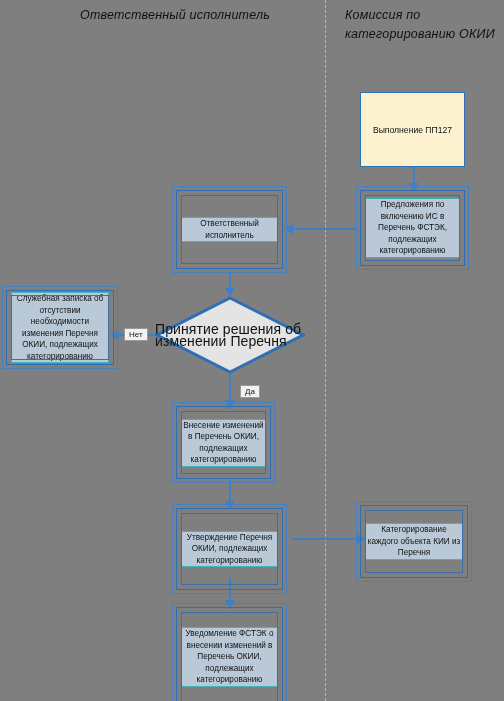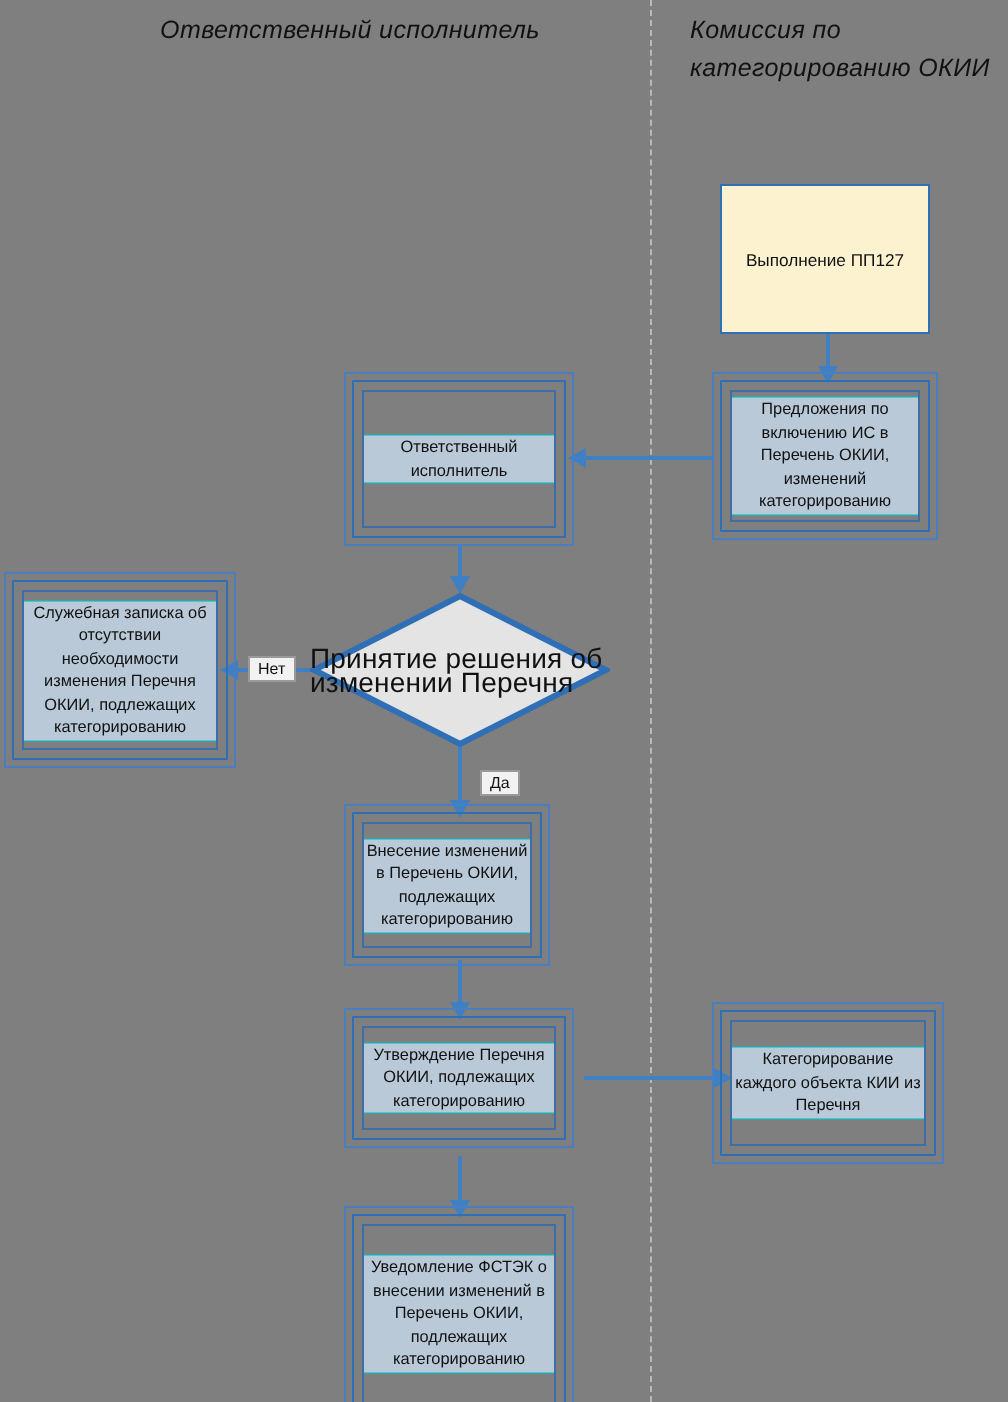--- a/index.html
+++ b/index.html
@@ -180,43 +180,43 @@
 <div class="arrow arrow-down" style="left:225px; top:600px;"></div>
 
 <div class="branch-label" style="left:124px; top:328px;">Нет</div>
 <div class="branch-label" style="left:220px; top:385px;margin-left:20px;">Да</div>
 
 <div class="node rect-plain" style="left:360px; top:92px; width:105px; height:75px; font-size:8.6px; line-height:14px;">
   <span class="node-text">Выполнение ПП127</span>
 </div>
 
 <div class="node rect-selected" style="left:360px; top:190px; width:105px; height:76px;">
-  <span class="node-text hl">Предложения по включению ИС в Перечень ОКИИ, изменений категорированию</span>
+  <span class="node-text hl">Предложения по включению ИС в Перечень ФСТЭК, подлежащих категорированию</span>
 </div>
 
 <div class="node rect-selected" style="left:176px; top:190px; width:107px; height:79px;">
   <span class="node-text hl">Ответственный исполнитель</span>
 </div>
 
 <div class="diamond-wrap" style="left:155px; top:296px; width:150px; height:78px;">
   <svg class="diamond-shape" viewBox="0 0 150 78" preserveAspectRatio="none">
     <polygon points="75,2 148,39 75,76 2,39" fill="#e4e4e4" stroke="#2f6fb5" stroke-width="3"></polygon>
   </svg>
   <div class="diamond-label">Принятие решения об изменении Перечня</div>
 </div>
 
-<div class="node rect-selected" style="left:6px; top:290px; width:108px; height:90px;text-align:center;">
+<div class="node rect-selected" style="left:6px; top:290px; width:108px; height:75px;text-align:center;">
   <span class="node-text hl">Служебная записка об отсутствии необходимости изменения Перечня ОКИИ, подлежащих категорированию</span>
 </div>
 
 <div class="node rect-selected" style="left:176px; top:406px; width:95px; height:73px;">
   <span class="node-text hl">Внесение изменений в Перечень ОКИИ, подлежащих категорированию</span>
 </div>
 
-<div class="node rect-selected" style="left:176px; top:508px; width:107px; height:62px;">
+<div class="node rect-selected" style="left:176px; top:508px; width:107px; height:82px;">
   <span class="node-text hl">Утверждение Перечня ОКИИ, подлежащих категорированию</span>
 </div>
 
 <div class="node rect-selected" style="left:360px; top:505px; width:108px; height:73px;">
   <span class="node-text hl">Категорирование каждого объекта КИИ из Перечня</span>
 </div>
 
 <div class="node rect-selected" style="left:176px; top:607px; width:107px; height:100px;">
   <span class="node-text hl">Уведомление ФСТЭК о внесении изменений в Перечень ОКИИ, подлежащих категорированию</span>
 </div>

